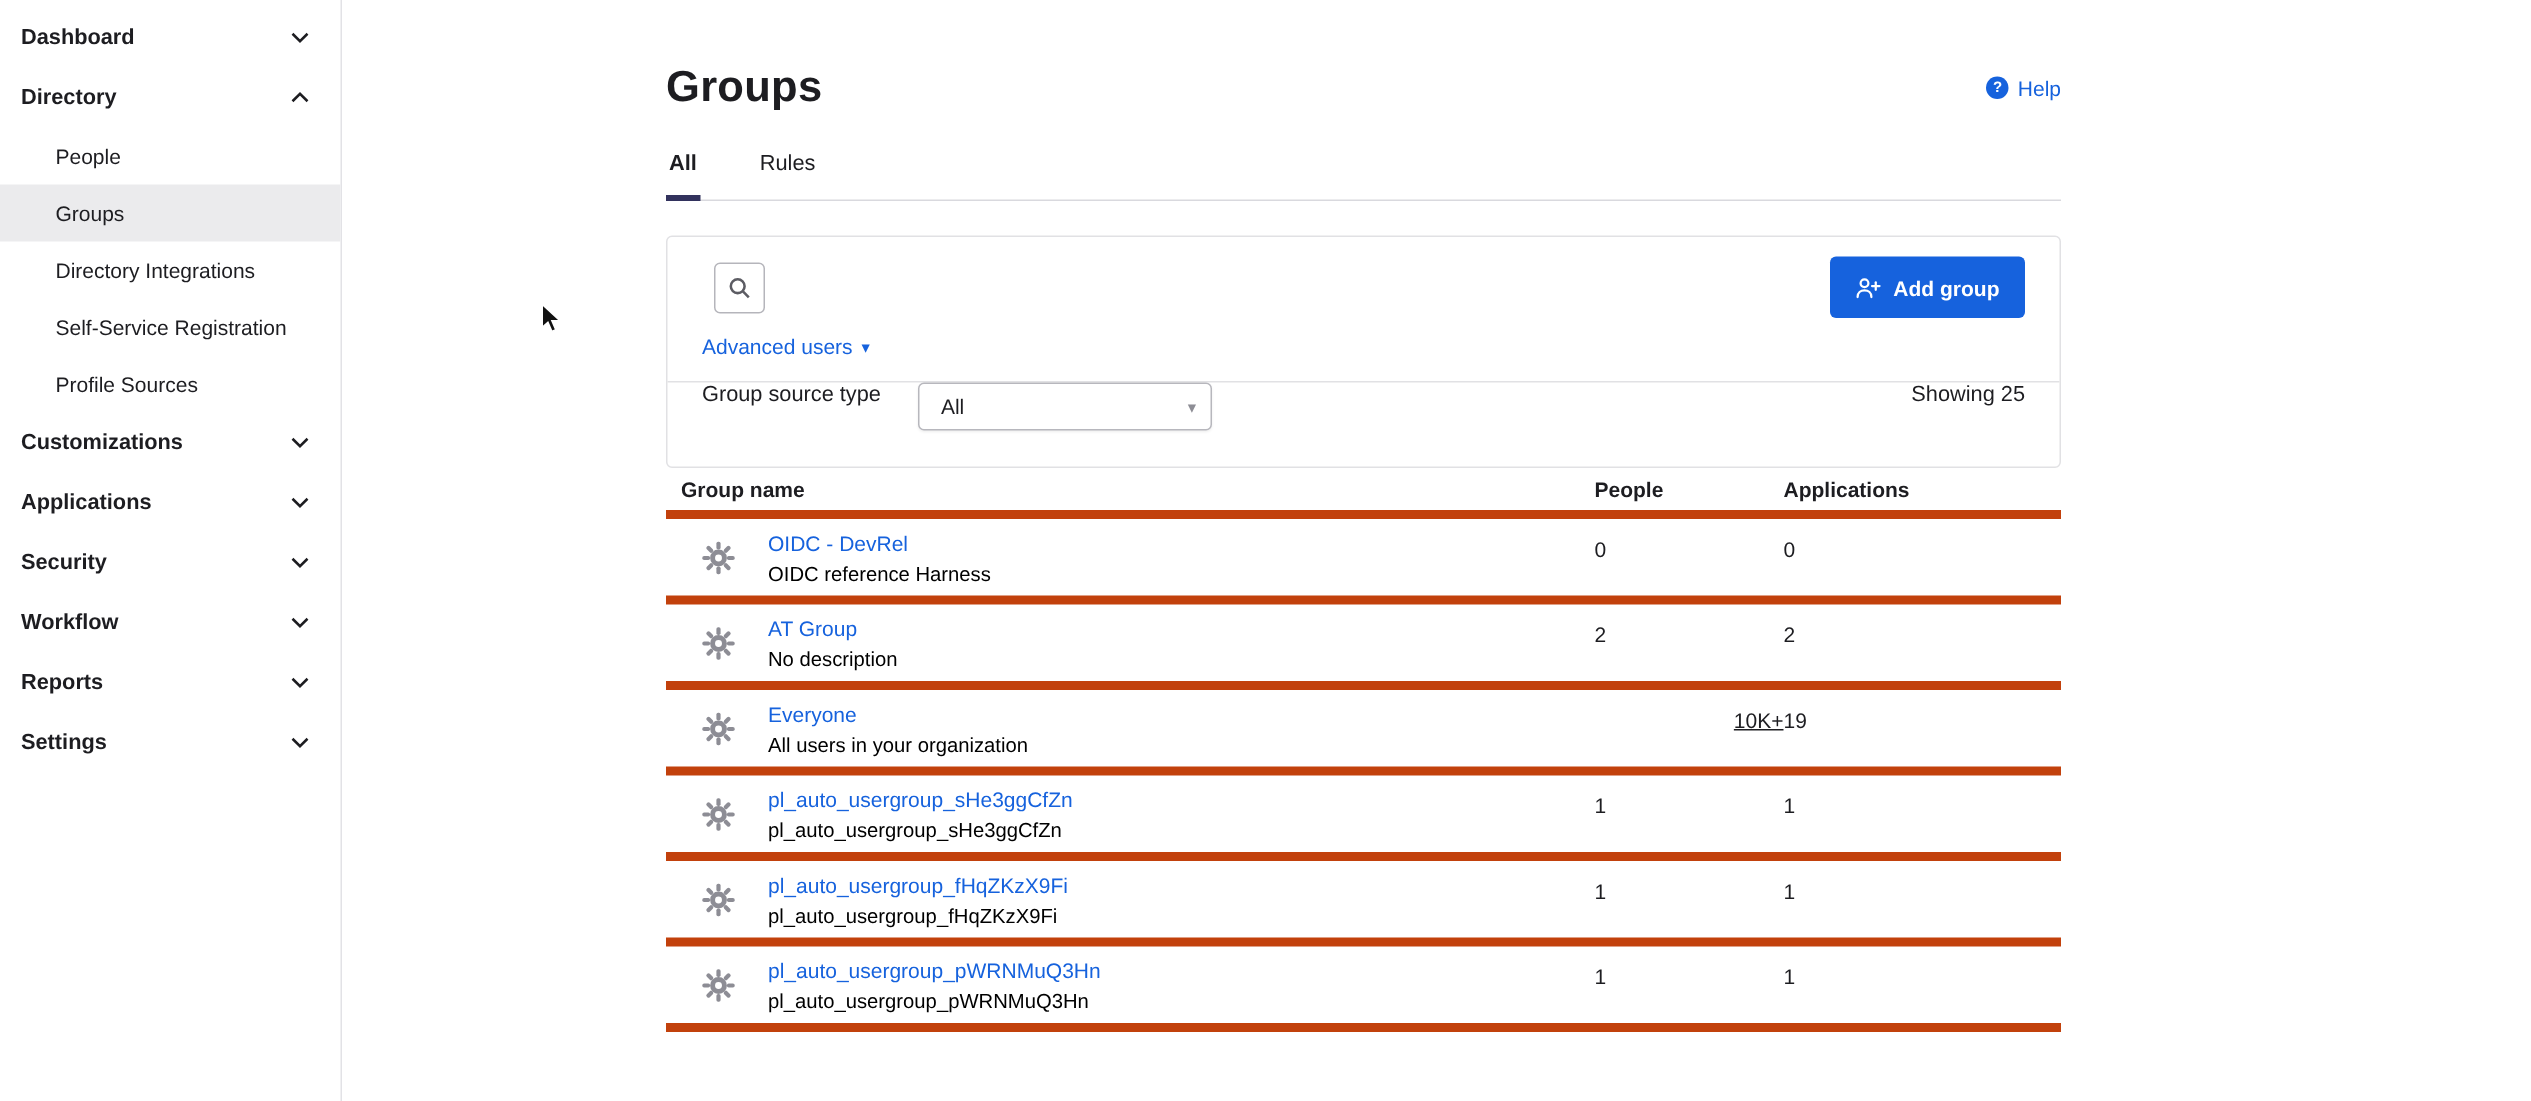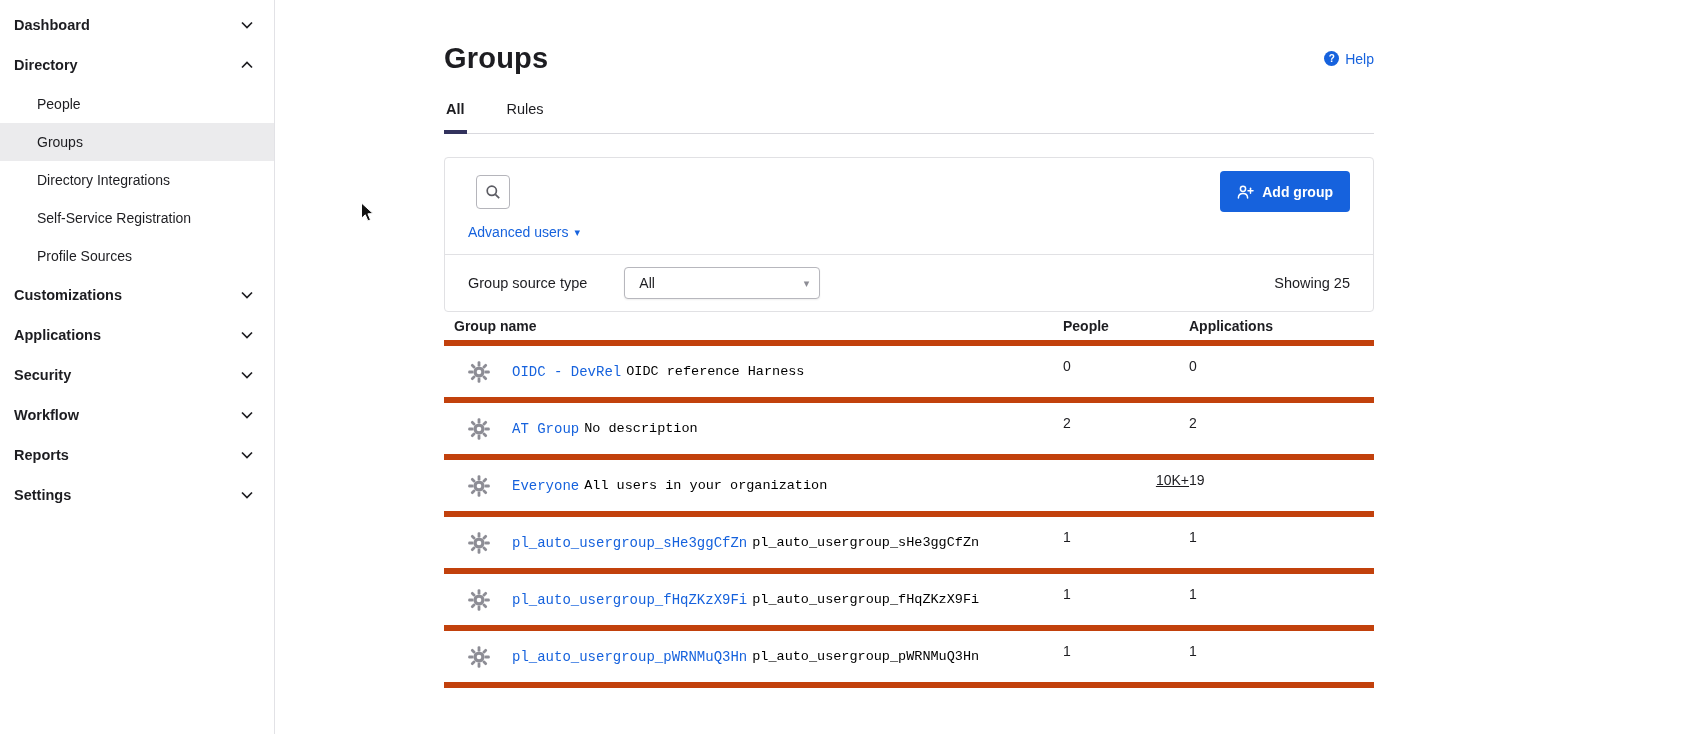--- a/index.html
+++ b/index.html
@@ -6,21 +6,21 @@
   html,body { width: 1687px; height: 734px; overflow: hidden; }
   body {
     font-family: "Liberation Sans", sans-serif;
     background: #ffffff;
     color: #1d1d21;
     position: relative;
   }
   
   .sidebar {
     position: absolute; left: 0; top: 0;
-    width: 275px; height: 734px;
+    width: 228px; height: 734px;
     border-right: 1px solid #e2e2e6;
     background: #fff;
     padding-top: 5px;
   }
   .nav-item {
     display: flex; align-items: center; justify-content: space-between;
     padding: 12px 20px 12px 14px;
     font-size: 14.5px; font-weight: 600;
     cursor: pointer;
   }
@@ -98,23 +98,22 @@
   }
   .advanced-row { margin-top: 11px; }
   .advanced-link {
     display: inline-flex; align-items: center; gap: 6px;
     color: #1662dd; font-size: 14px; cursor: pointer; text-decoration: none;
   }
   .advanced-caret { font-size: 11px; }
   .card-divider { border-top: 1px solid #e1e1e4; }
   .filter-row {
     height: 56px;
-    display: flex; align-items: center;
+    display: flex; 
     padding: 0 23px;
-    gap: 12px;
   }
   .filter-label { font-size: 14.5px; }
   .select-box {
     margin-left: 25px;
     width: 196px; height: 32px;
     border: 1px solid #b7b7bd; border-radius: 4px;
     background: #fff;
     box-shadow: 0 1px 2px rgba(0,0,0,0.07);
     display: flex; align-items: center; justify-content: space-between;
     padding: 0 10px 0 14px;
@@ -129,21 +128,21 @@
     border-bottom: 6px solid #c2410c;
   }
   .thead { height: 34px; align-items: center; }
   .th { font-size: 14px; font-weight: 700; }
   .th.name { padding-left: 10px; }
   .trow { height: 57px; }
   .cell-name {
     display: flex; align-items: center; gap: 21px;
     padding-left: 23px; overflow: hidden;
   }
-  .name-text { display: flex; flex-direction: row; gap: 5px; font-family: Liberation Mono, monospace; }
+  .name-text { display: flex; flex-direction: column; gap: 5px; }
   .group-link {
     color: #1662dd; font-size: 14px; text-decoration: none; cursor: pointer;
   }
   .group-desc { color: #000000; font-size: 13.5px; }
   .cell-num { padding-top: 12px; font-size: 14px; }
   .people-link { text-decoration: underline; cursor: pointer; text-align: right; }
   .group-icon { flex: 0 0 auto; }
   
   .cursor { position: absolute; left: 360px; top: 202px; pointer-events: none; }
 </style>

